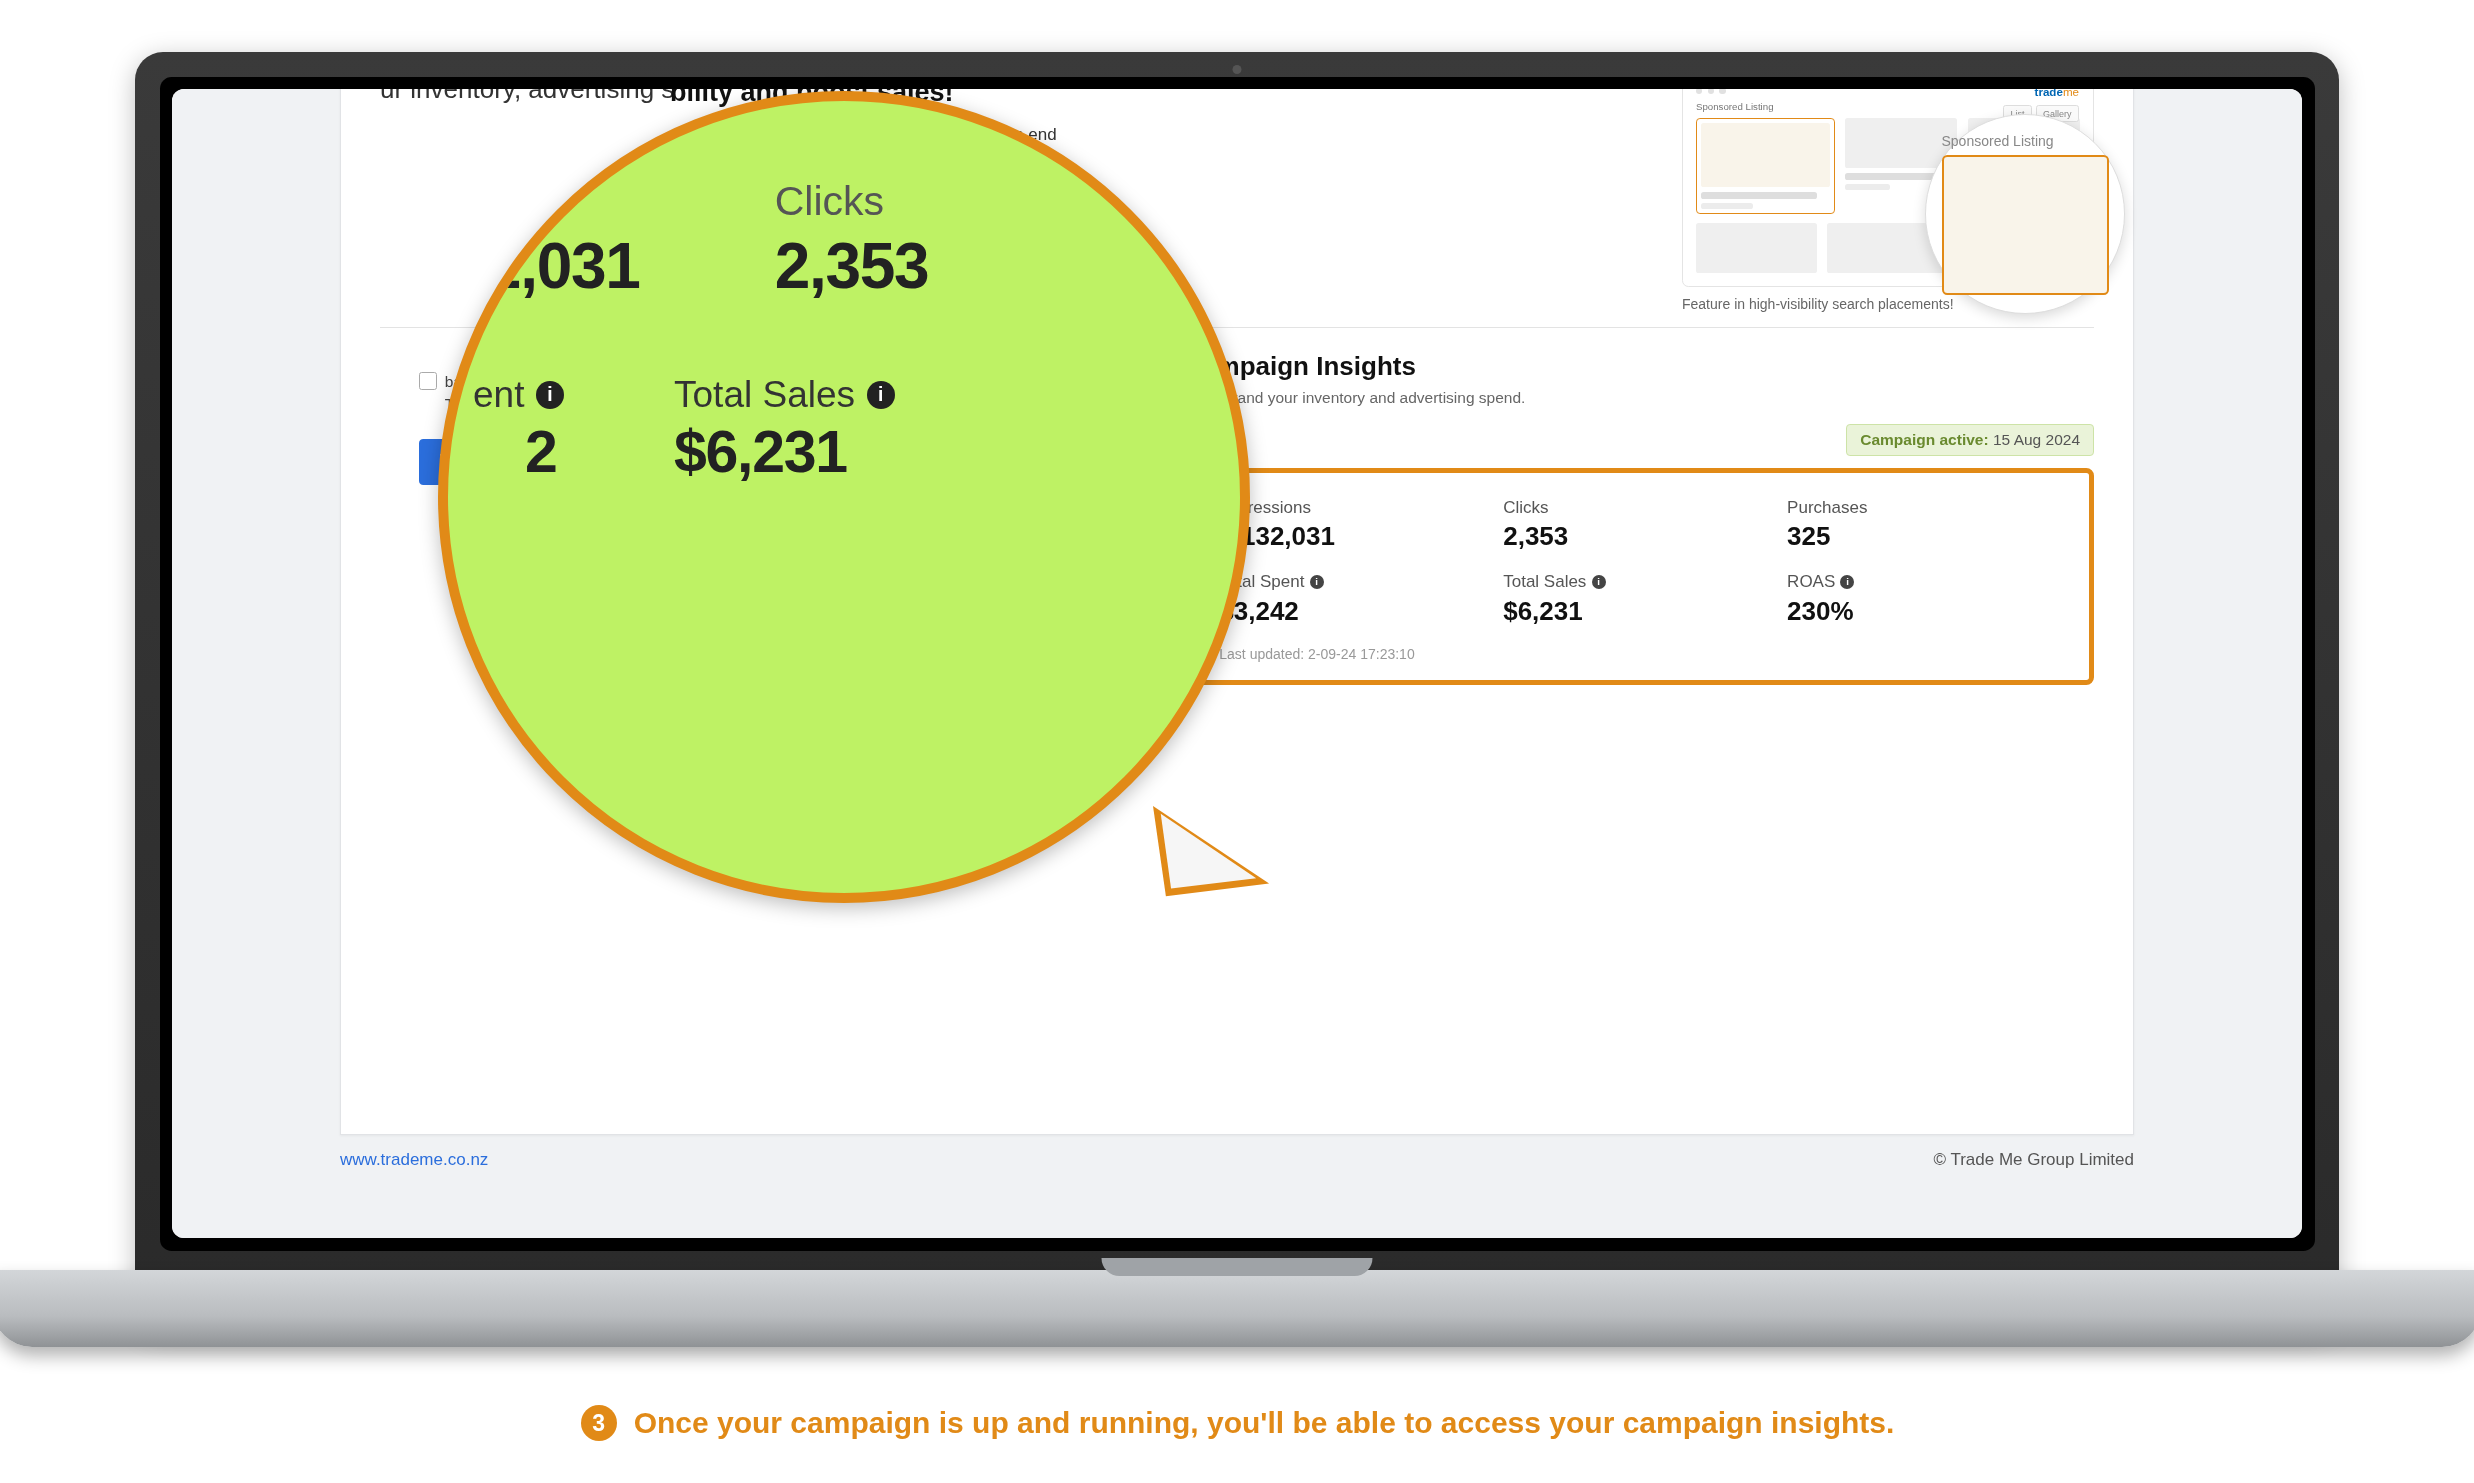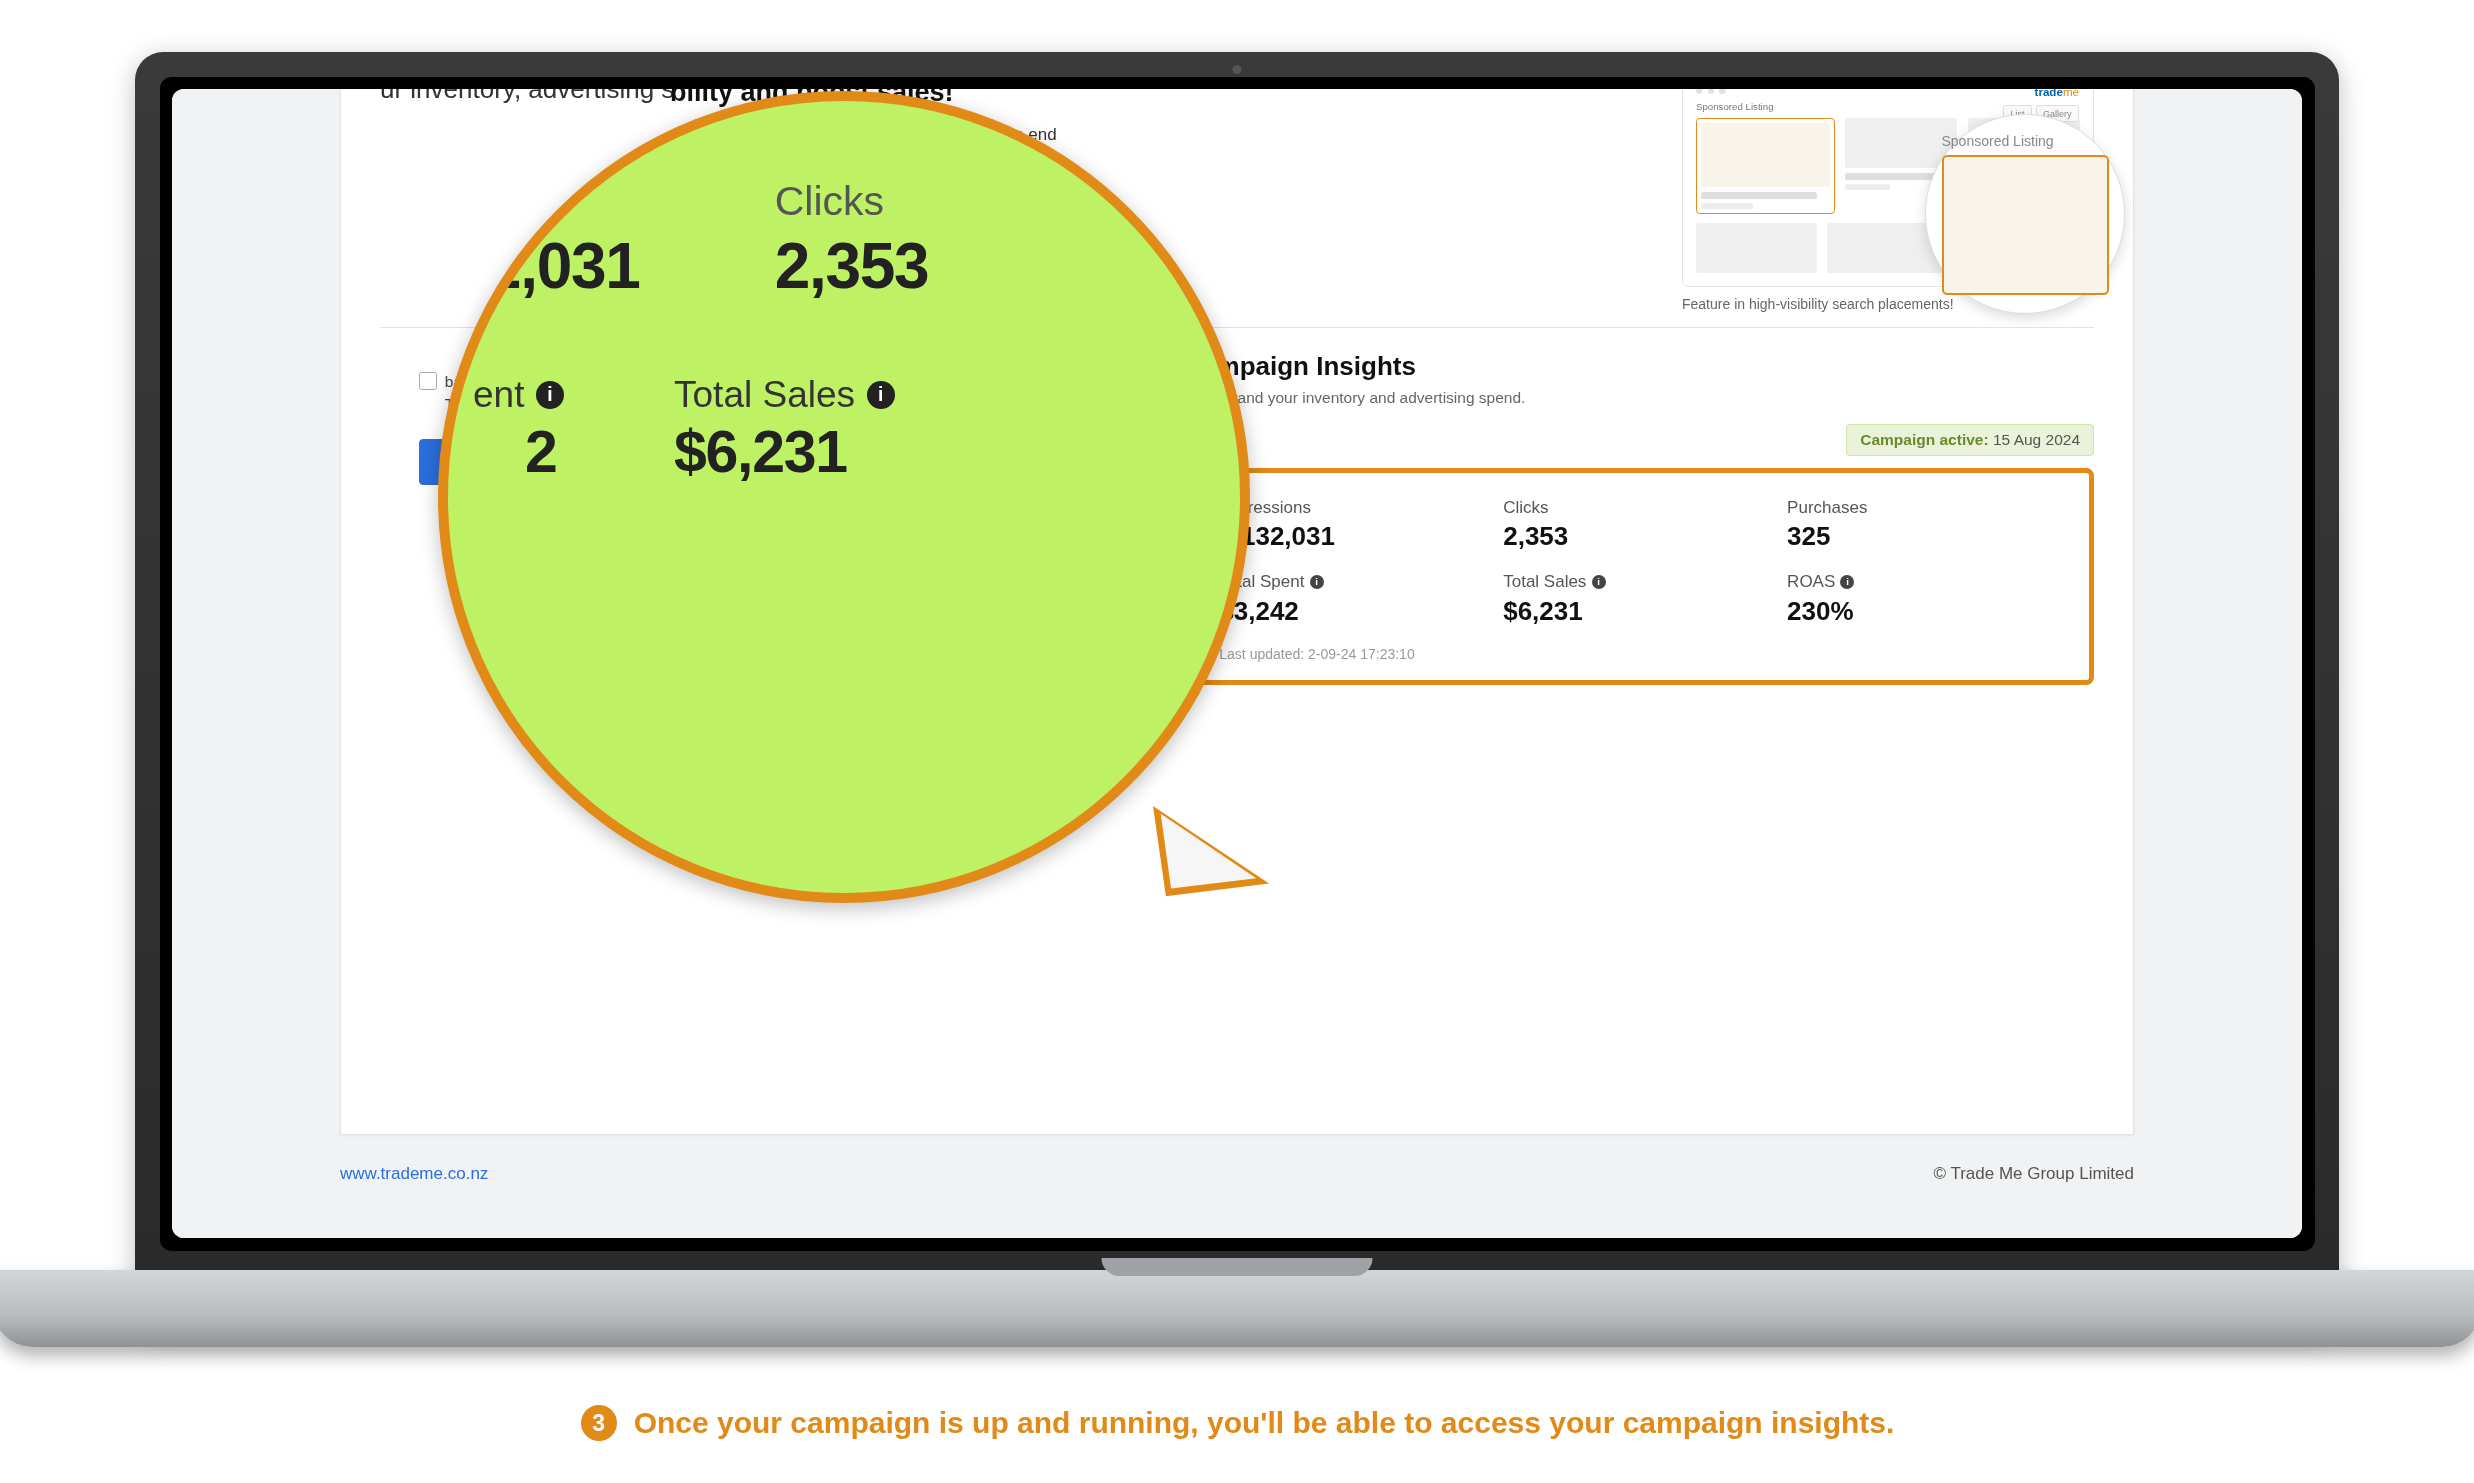--- a/index.html
+++ b/index.html
@@ -62,21 +62,21 @@
   .status-pill { background:#eaf3d9; border:0.6px solid #cde3a7; padding:6.4px 13px; border-radius:3.9px; font-size:15.5px; color:#555; }
   .status-pill b { color:#6a8a2f; font-weight:700; }
   .insights-box { border:5.2px solid #e18a17; border-radius:7.7px; padding:24.5px 31px 18px; }
   .metrics-row { display:flex; gap:13px; margin-bottom:19.3px; }
   .metric { flex:1; }
   .m-label { font-size:17px; color:#555; margin-bottom:3.9px; display:flex; align-items:center; gap:5.2px; }
   .m-value { font-size:26px; font-weight:800; color:#111; }
   .info-icon { width:14px; height:14px; border-radius:50%; background:#444; color:#fff; font-size:9.7px; font-weight:700; display:inline-flex; align-items:center; justify-content:center; }
   .last-updated { font-size:14px; color:#999; }
 
-  .footer { position:absolute; left:168px; right:168px; bottom:54px; display:flex; justify-content:space-between; font-size:17px; }
+  .footer { position:absolute; left:168px; right:168px; bottom:68px; display:flex; justify-content:space-between; font-size:17px; }
   .footer a { color:#2b6edc; text-decoration:none; }
   .footer .copy { color:#555; }
 
   
   .mag { position:absolute; left:303px; top:39px; width:812px; height:812px; border-radius:50%; background:#bef264; border:10.3px solid #e18a17; box-shadow:0 5.2px 19.3px rgba(0,0,0,.25); overflow:hidden; }
   .mag-inner { position:absolute; inset:0; padding:77px 64px; display:flex; flex-direction:column; justify-content:space-between; }
   .mag-top { margin-left:-26px; }
   .mag-row1 { display:flex; gap:135px; }
   .mag-col .ml { font-size:41px; color:#555; margin-bottom:3.9px; }
   .mag-col .mv { font-size:64px; font-weight:800; color:#222; letter-spacing:-1.3px; }

